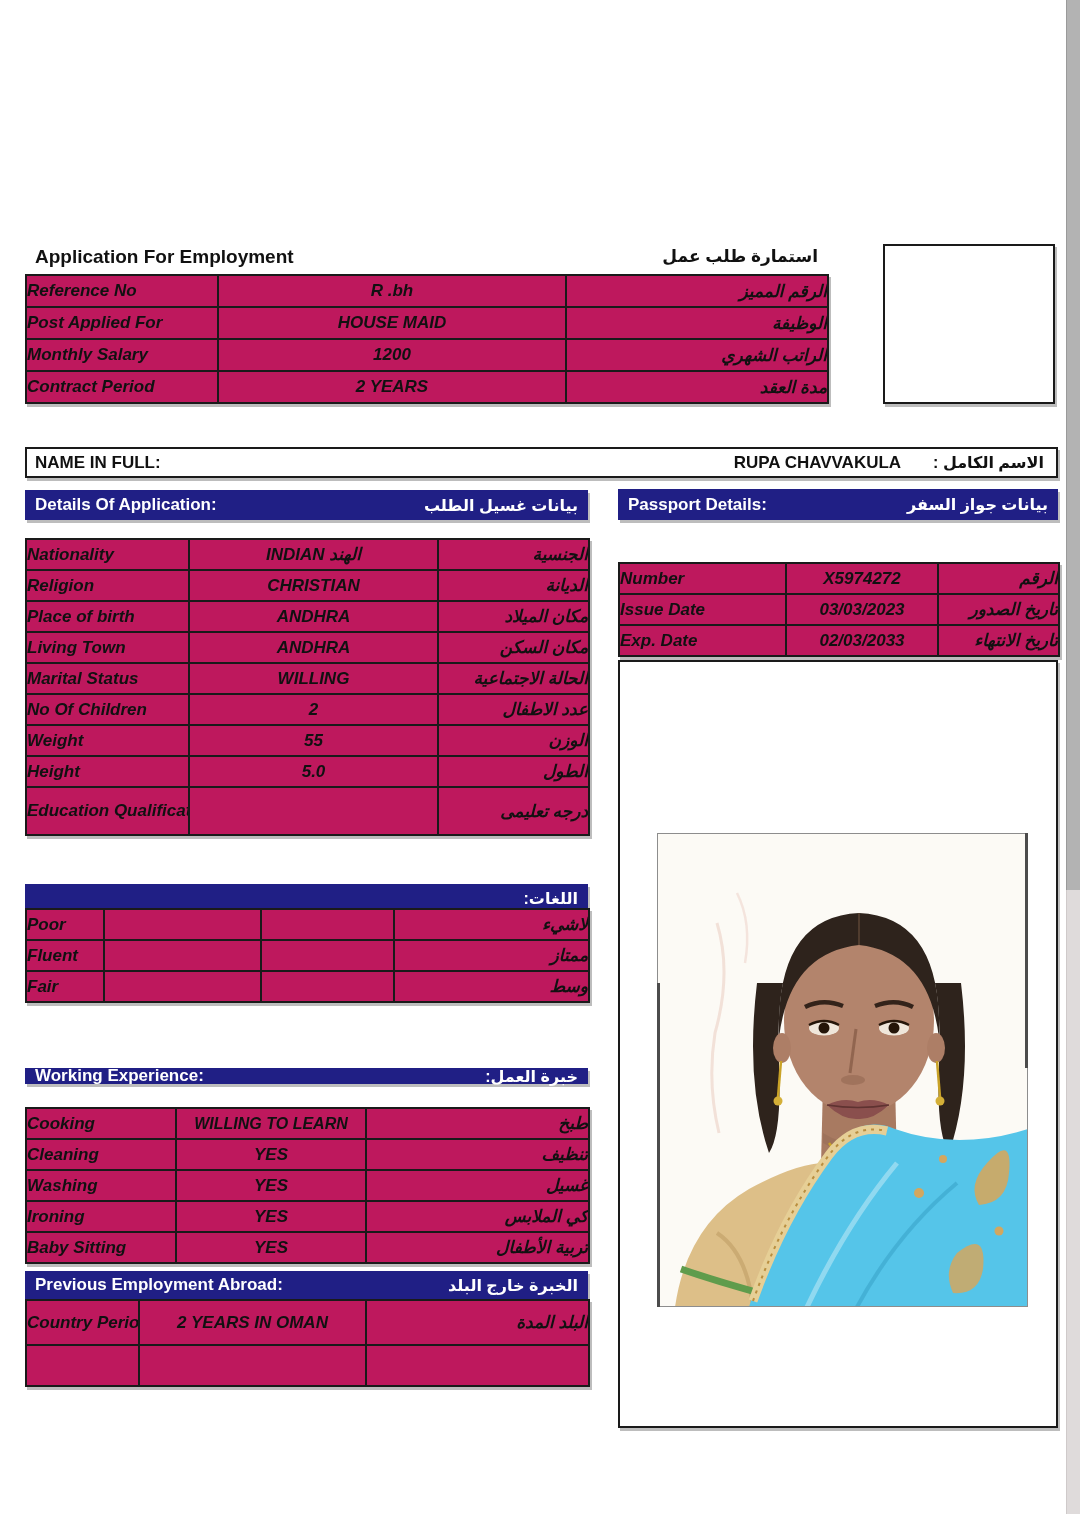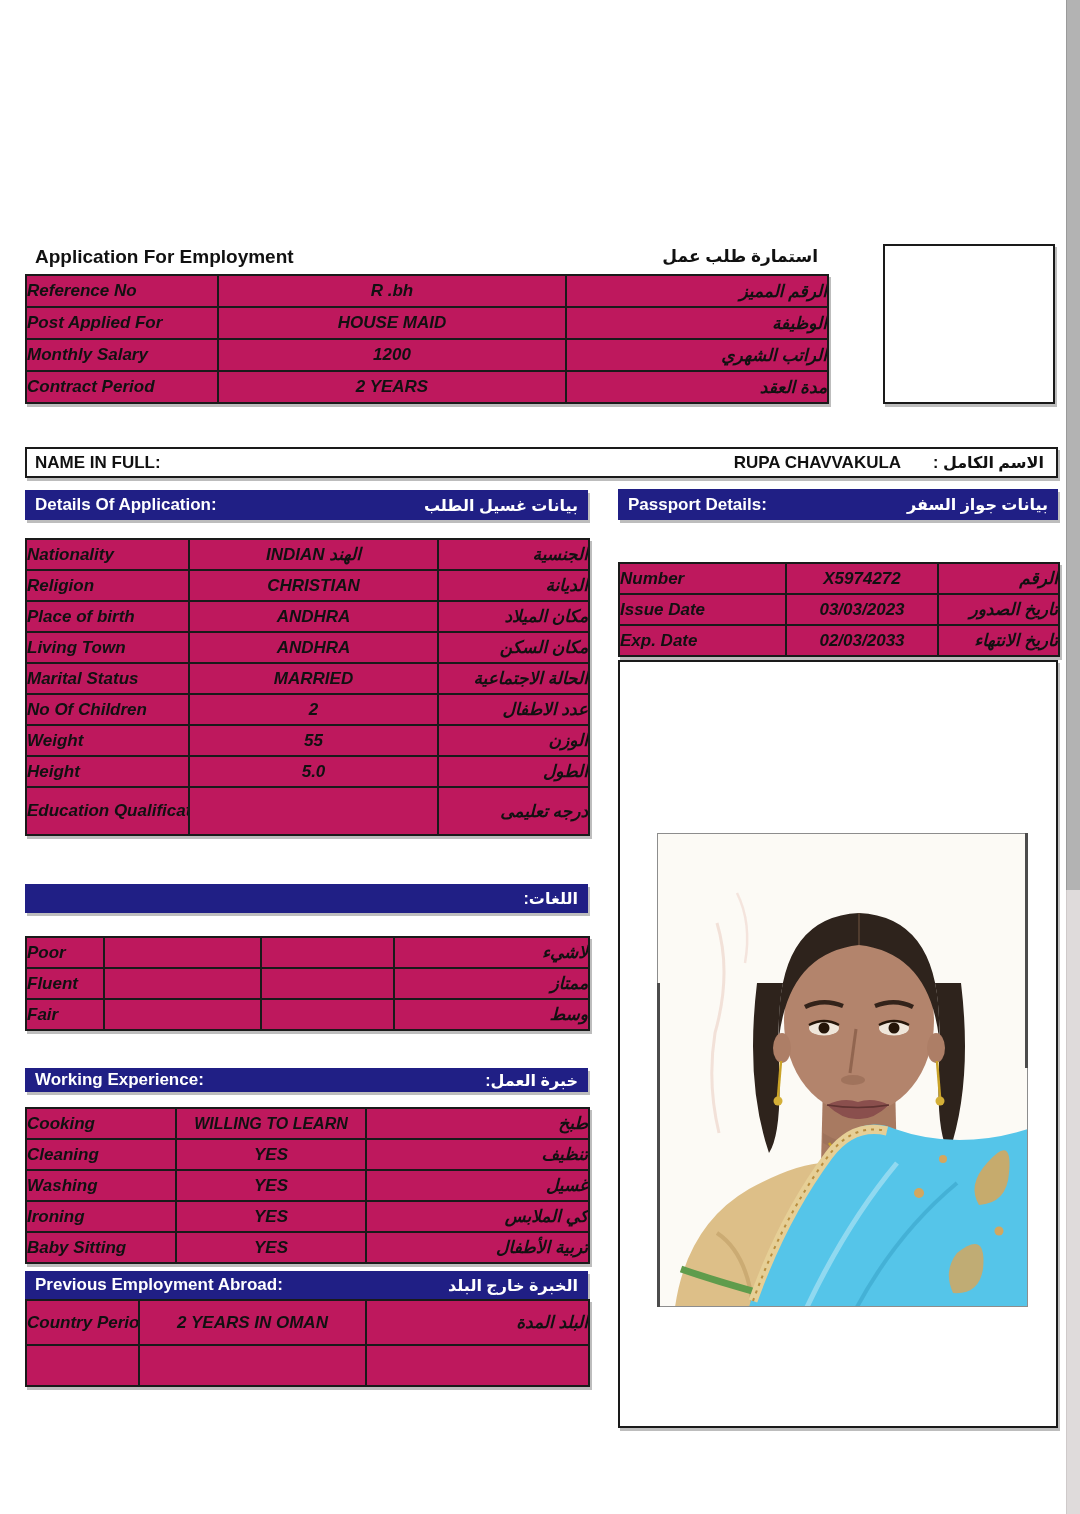--- a/index.html
+++ b/index.html
@@ -114,21 +114,21 @@
       <td class="val">ANDHRA</td>
       <td class="ar" dir="rtl">مكان الميلاد</td>
     </tr>
     <tr>
       <td class="lbl">Living Town</td>
       <td class="val">ANDHRA</td>
       <td class="ar" dir="rtl">مكان السكن</td>
     </tr>
     <tr>
       <td class="lbl">Marital Status</td>
-      <td class="val">MARRIED</td>
+      <td class="val">WILLING</td>
       <td class="ar" dir="rtl">الحالة الاجتماعية</td>
     </tr>
     <tr>
       <td class="lbl">No Of Children</td>
       <td class="val">2</td>
       <td class="ar" dir="rtl">عدد الاطفال</td>
     </tr>
     <tr>
       <td class="lbl">Weight</td>
       <td class="val">55</td>
@@ -220,21 +220,21 @@
       <path d="M1.5 150 L1.5 474" stroke="#4c4c4c" stroke-width="3"></path>
       <path d="M369.5 0 L369.5 235" stroke="#4c4c4c" stroke-width="3"></path>
     </svg>
   </div>
 
   <div class="abs bar shadow" style="left:25px;top:884px;width:563px;height:29px;justify-content:flex-end;">
     <span class="ar-t" dir="rtl">اللغات:</span>
   </div>
 
 
-  <table class="tbl abs shadow" style="left:25px;top:936px;width:563px;">
+  <table class="tbl abs shadow" style="left:25px;top:908px;width:563px;">
     <colgroup>
         <col style="width:78px">
         <col style="width:157px">
         <col style="width:133px">
         <col style="width:195px">
       </colgroup>
     <tbody>
         <tr>
       <td class="lbl">Poor</td>
       <td></td>
@@ -249,21 +249,21 @@
     </tr>
     <tr>
       <td class="lbl">Fair</td>
       <td></td>
       <td></td>
       <td class="ar" dir="rtl">وسط</td>
     </tr>
   </tbody>
     </table>
 
-  <div class="abs bar shadow" style="left:25px;top:1068px;width:563px;height:24px;text-align:center;">
+  <div class="abs bar shadow" style="left:25px;top:1068px;width:563px;height:16px;text-align:center;">
     <span>Working Experience:</span>
     <span class="ar-t" dir="rtl">خبرة العمل:</span>
   </div>
 
   <table class="tbl abs shadow" style="left:25px;top:1107px;width:563px;">
     <colgroup>
         <col style="width:150px">
         <col style="width:190px">
         <col style="width:223px">
       </colgroup>

